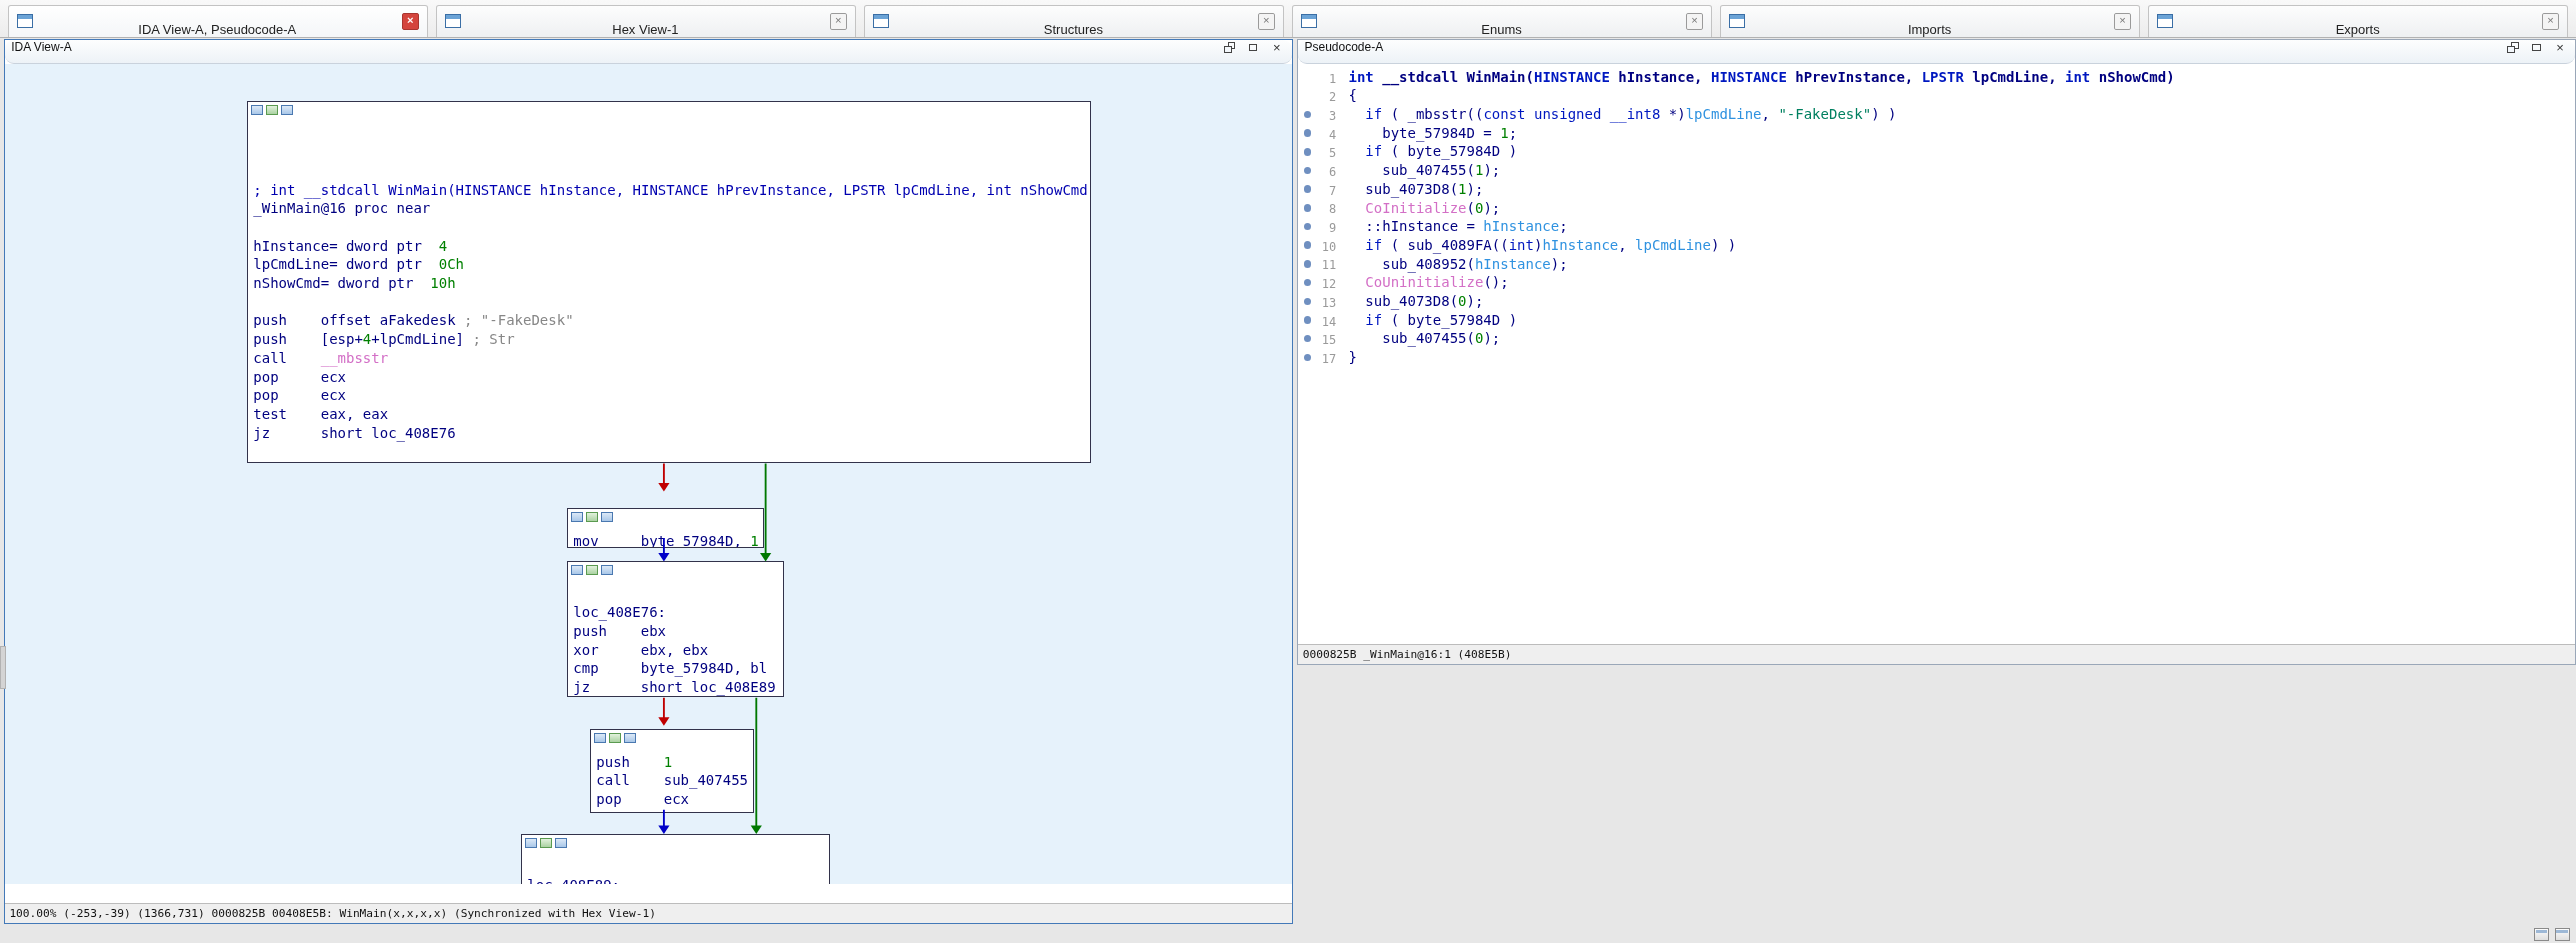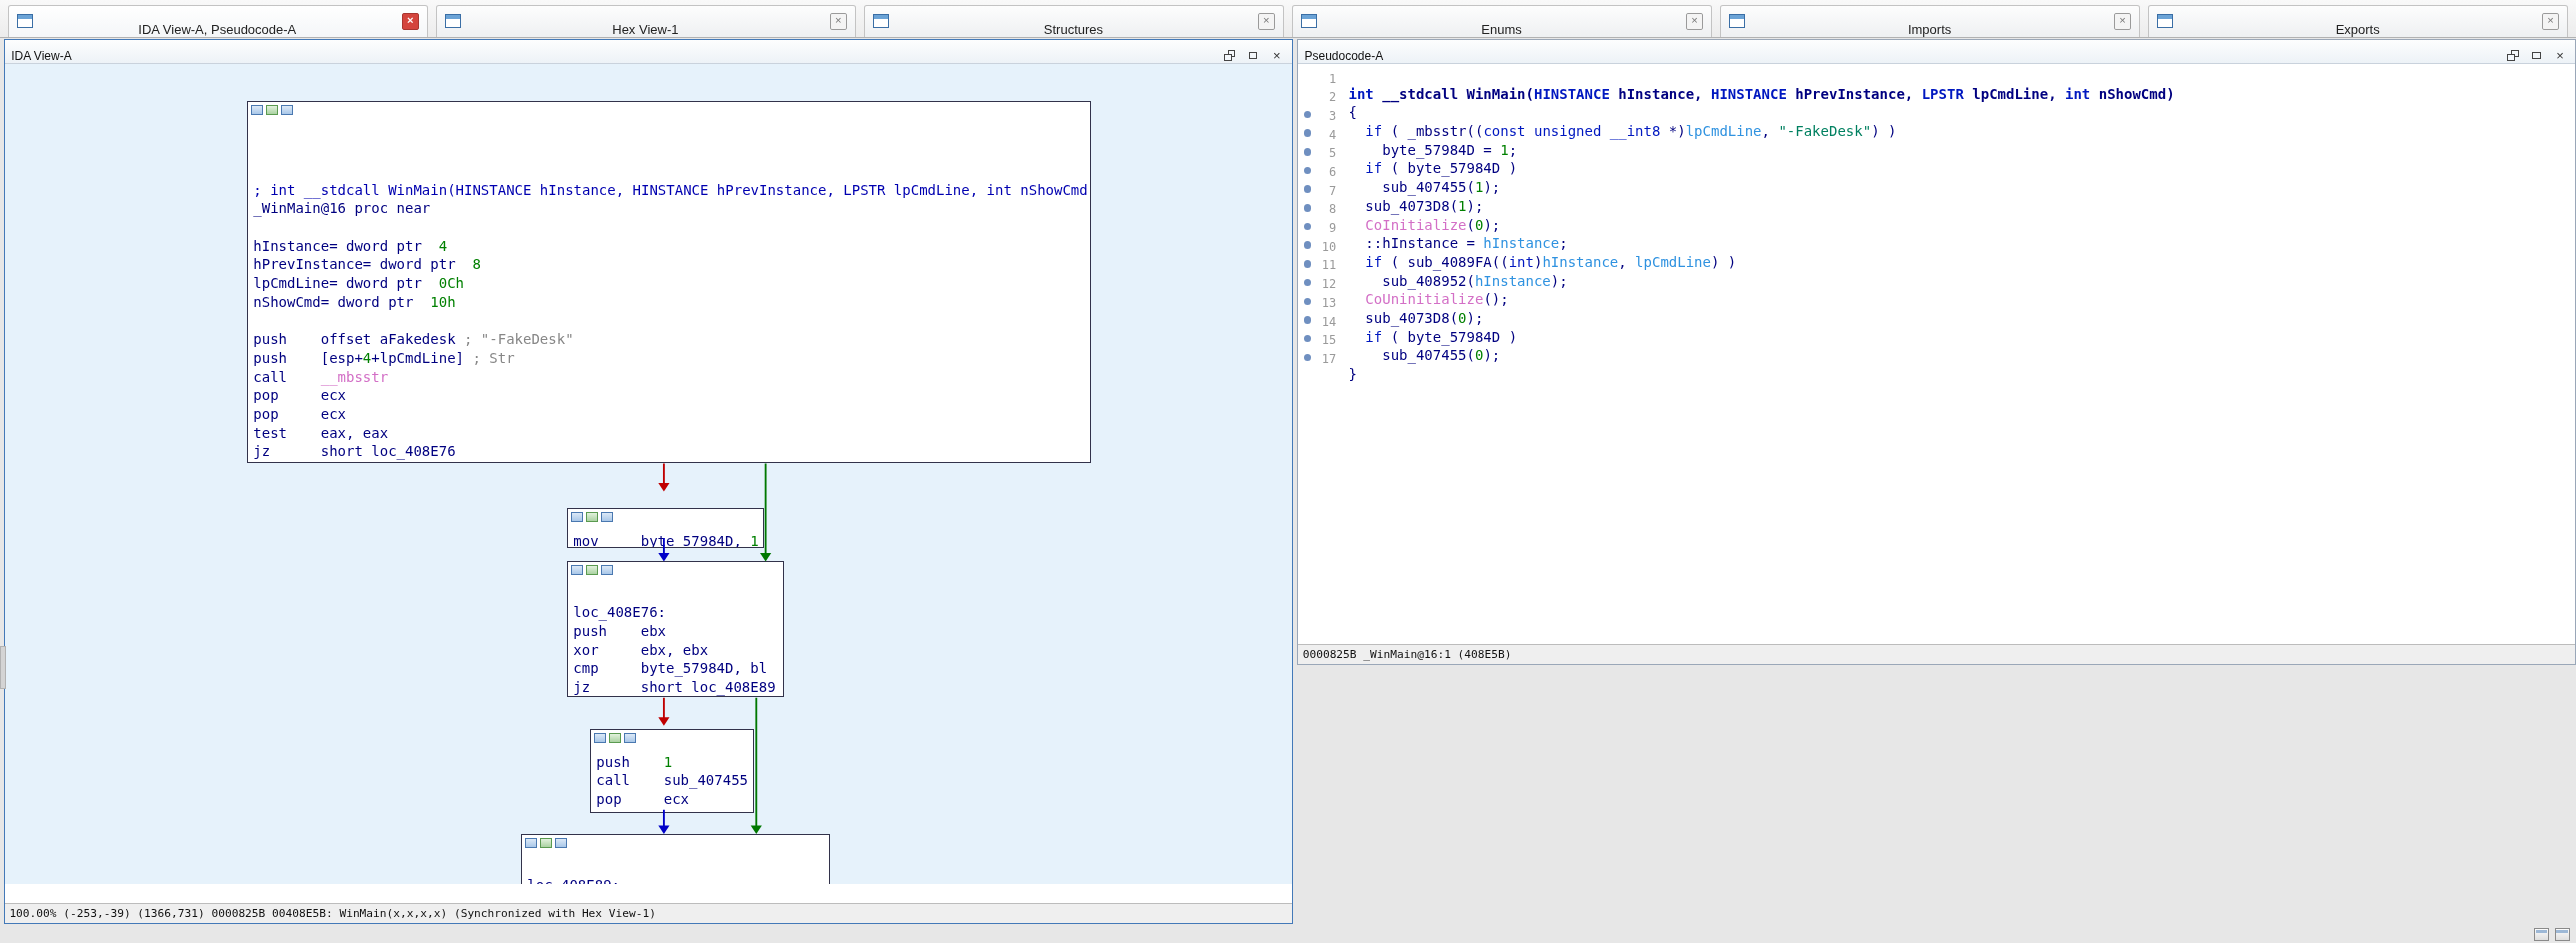--- a/index.html
+++ b/index.html
@@ -18,22 +18,22 @@
   .tico::before{content:"";position:absolute;left:0;top:0;right:0;height:3.7px;background:#6ba3d6;}
   .tclose{width:15px;height:15px;flex:none;border:0.9px solid #9a9a9a;border-radius:1.9px;
     background:#f4f4f4;color:#777;font-size:11.2px;line-height:13px;text-align:center;}
   .tclose.red{background:#d4453e;border-color:#a83530;color:#fff;font-weight:bold;}
 
   
   .win{position:absolute;background:#fff;border:0.9px solid #9aa7b8;box-sizing:border-box;
     display:flex;flex-direction:column;}
   .win.active{border-color:#4379b8;}
   .win-title{height:23px;flex:none;background:linear-gradient(#fdfefe,#edf2f7);
-    border-bottom:0.9px solid #c9d2dc;display:flex;align-items:flex-end;padding:0 6.5px;
-    font-size:12px;color:#111;}
+    border-bottom:0.9px solid #c9d2dc;display:flex;align-items:flex-start;padding:0 6.5px;
+    font-size:12px;color:#111;border-radius:9px;}
   .win-btns{margin-left:auto;display:flex;gap:6.5px;align-items:center;}
   .wbtn{width:17px;height:15px;display:flex;align-items:center;justify-content:center;
     color:#333;font-size:13px;line-height:13px;}
   .sq{display:block;width:8.4px;height:7.5px;border:0.9px solid #444;box-sizing:border-box;}
   .restore{position:relative;width:11.2px;height:10.3px;display:block;}
   .restore::before{content:"";position:absolute;right:0;top:0;width:7.5px;height:6.5px;border:0.9px solid #444;box-sizing:border-box;}
   .restore::after{content:"";position:absolute;left:0;bottom:0;width:7.5px;height:6.5px;border:0.9px solid #444;background:#f3f7fb;box-sizing:border-box;}
 
   .statusline{height:18.7px;flex:none;border-top:0.9px solid #bcbcbc;background:#efefef;
     display:flex;align-items:center;padding:0 4.7px;color:#111;
@@ -59,21 +59,21 @@
   
   .pc{flex:1;background:#fff;overflow:hidden;font:14px/18.7px "DejaVu Sans Mono",monospace;
     padding-top:3.7px;}
   .pc-row{display:flex;height:18.7px;}
   .pc-row.b .pc-code{font-weight:bold;}
   .pc-gut{width:43px;flex:none;position:relative;}
   .pc-dot{position:absolute;left:5.6px;top:5.6px;width:7.5px;height:7.5px;border-radius:50%;
     background:#6f8fc0;}
   .pc-num{position:absolute;right:4.7px;top:1.9px;font-size:12px;color:#9a9a9a;
     font-family:"DejaVu Sans Mono",monospace;}
-  .pc-code{white-space:pre;padding-left:7.5px;margin-top:17px;}
+  .pc-code{white-space:pre;padding-left:7.5px;}
 
   
   .dock-handle{position:absolute;left:0;top:646px;width:5.6px;height:43px;
     background:#d4d4d4;border:0.9px solid #b2b2b2;box-sizing:border-box;}
   .corner-icons{position:absolute;right:6.5px;bottom:2.8px;display:flex;gap:5.6px;}
   .cicon{width:15px;height:13px;border:0.9px solid #8a8a8a;background:linear-gradient(#fcfcfc,#dedede);
     position:relative;box-sizing:border-box;}
   .cicon::before{content:"";position:absolute;left:0.9px;top:0.9px;right:0.9px;height:2.8px;background:#9db8d6;}
 </style>
 </head>
@@ -133,21 +133,20 @@
           <span class="nico"></span>
         </div>
         <div class="node-lines">
           <div class="nl">&nbsp;</div>
           <div class="nl">&nbsp;</div>
           <div class="nl">&nbsp;</div>
           <div class="nl"><span class="t-proto">; int __stdcall WinMain(HINSTANCE hInstance, HINSTANCE hPrevInstance, LPSTR lpCmdLine, int nShowCmd)</span></div>
           <div class="nl"><span class="t-asm">_WinMain@16 proc near</span></div>
           <div class="nl">&nbsp;</div>
           <div class="nl"><span class="t-asm">hInstance= dword ptr  </span><span class="t-num">4</span></div>
-          <div class="nl"><span class="t-asm">hPrevInstance= dword ptr  </span><span class="t-num">8</span></div>
           <div class="nl"><span class="t-asm">lpCmdLine= dword ptr  </span><span class="t-num">0Ch</span></div>
           <div class="nl"><span class="t-asm">nShowCmd= dword ptr  </span><span class="t-num">10h</span></div>
           <div class="nl">&nbsp;</div>
           <div class="nl"><span class="t-asm">push    offset aFakedesk </span><span class="t-cmt">; "-FakeDesk"</span></div>
           <div class="nl"><span class="t-asm">push    [esp+</span><span class="t-num">4</span><span class="t-asm">+lpCmdLine] </span><span class="t-cmt">; Str</span></div>
           <div class="nl"><span class="t-asm">call    </span><span class="t-imp">__mbsstr</span></div>
           <div class="nl"><span class="t-asm">pop     ecx</span></div>
           <div class="nl"><span class="t-asm">pop     ecx</span></div>
           <div class="nl"><span class="t-asm">test    eax, eax</span></div>
           <div class="nl"><span class="t-asm">jz      short loc_408E76</span></div>

